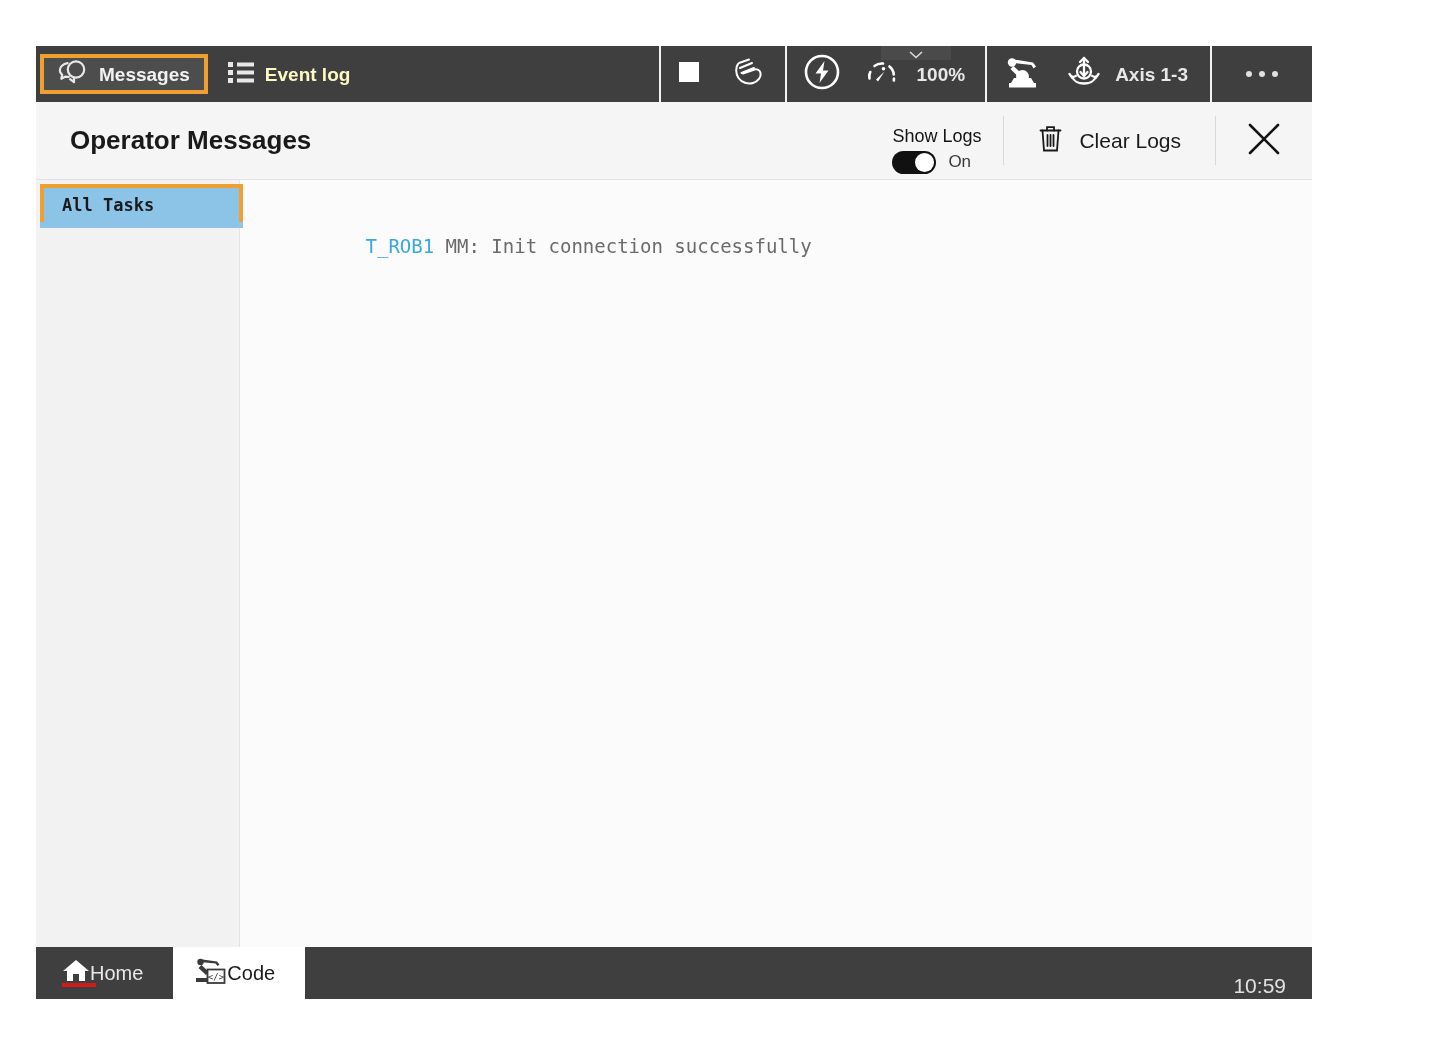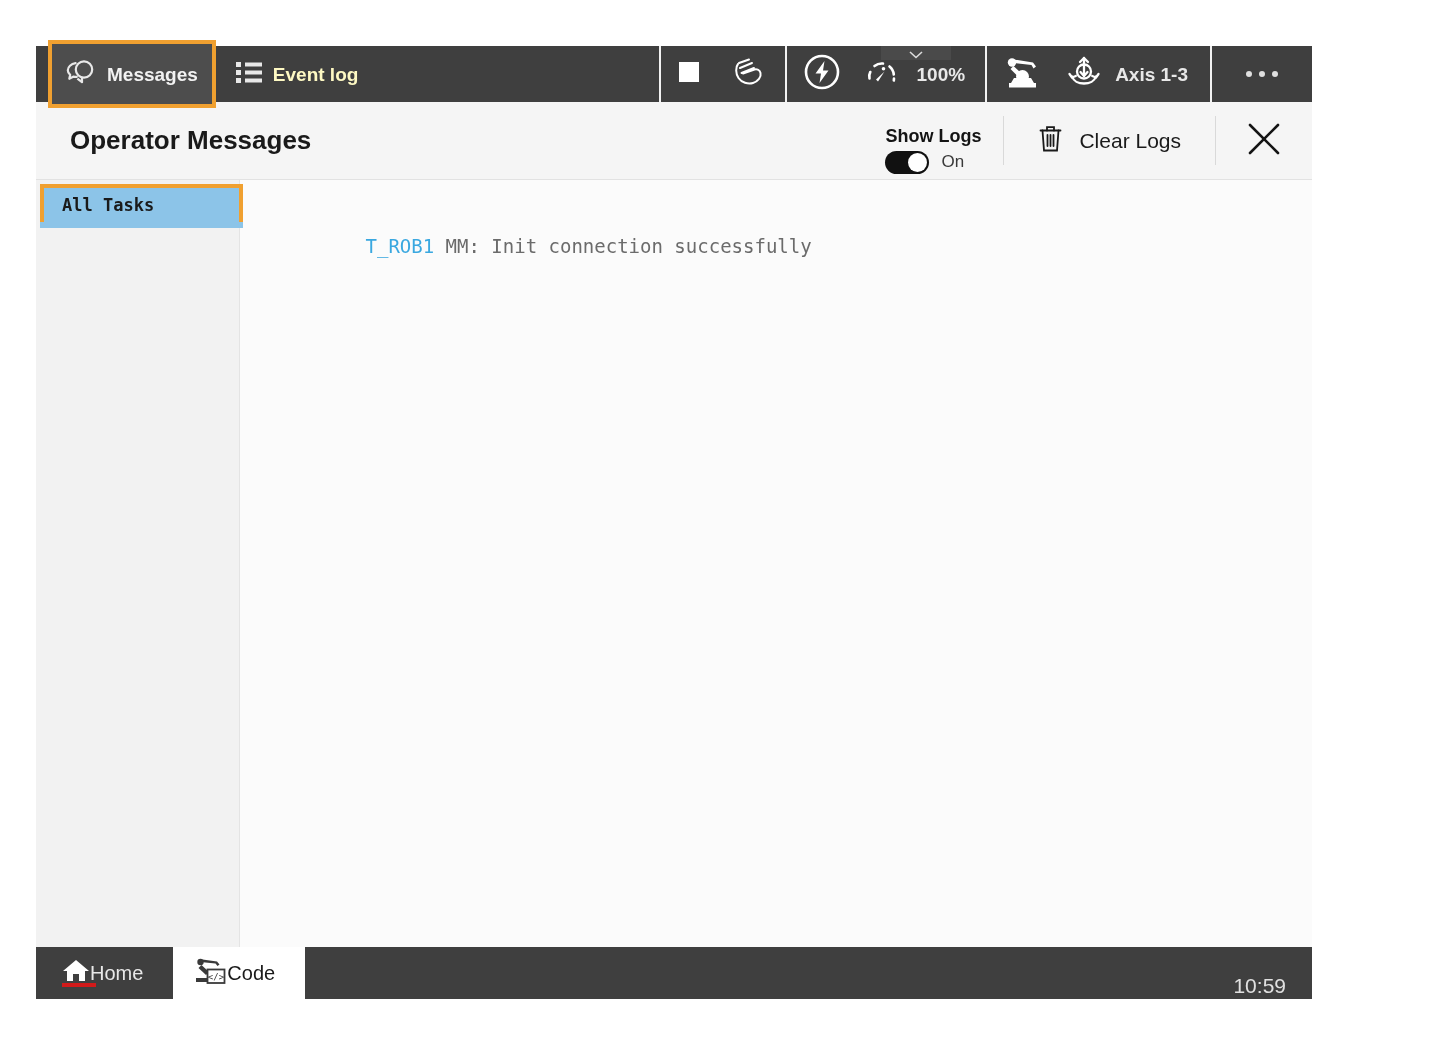--- a/index.html
+++ b/index.html
@@ -59,22 +59,22 @@
     white-space: nowrap;
   }
 
   .tb-item .lbl { line-height: 1; }
 
   
   #tab-messages {
     background: #4d4d4d;
     border: 4px solid #f0a030;
     padding: 0 14px;
-    margin-left: 12px;
-    height: 68px;
+    margin-left: 4px;
+    height: 40px;
     font-weight: 600;
     color: #f2f2f2;
   }
 
   #tab-event-log { font-weight: 600; color: #fef9c3; padding-left: 20px; }
 
   #toolbar-spacer { flex: 1 1 auto; background: #3f3f3f; }
 
   .tb-iconbtn {
     display: flex;
@@ -132,21 +132,21 @@
 
   .hdr-sep { width: 1px; background: #d9d9d9; margin: 14px 0; flex: 0 0 1px; }
 
   #show-logs-group {
     display: flex;
     flex-direction: column;
     justify-content: center;
     padding: 0 22px 0 10px;
     gap: 4px;
   }
-  #show-logs-label { font-size: 18px; font-weight: 700; color: #141414; margin-top: 18px; }
+  #show-logs-label { font-size: 18px; font-weight: 400; color: #141414; margin-top: 18px; }
   #show-logs-row { display: flex; align-items: center; gap: 12px; }
   #show-logs-toggle {
     width: 44px; height: 23px; border-radius: 12px;
     background: #111; position: relative; flex: 0 0 44px;
   }
   #show-logs-toggle::after {
     content: ""; position: absolute; right: 2px; top: 2px;
     width: 19px; height: 19px; border-radius: 50%; background: #fff;
   }
   #show-logs-state { font-size: 17px; color: #3a3a3a; }

